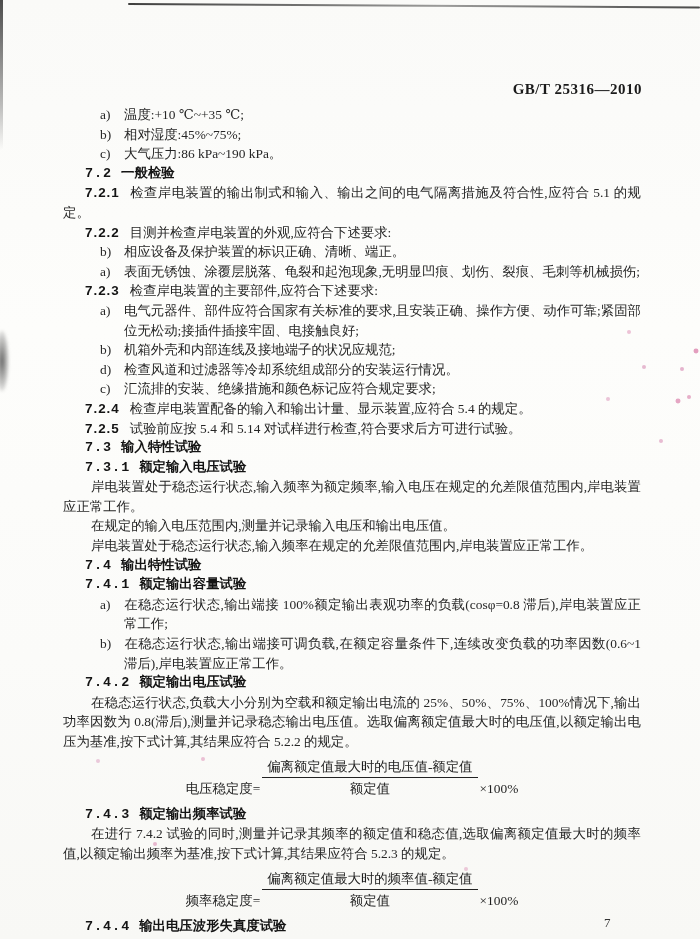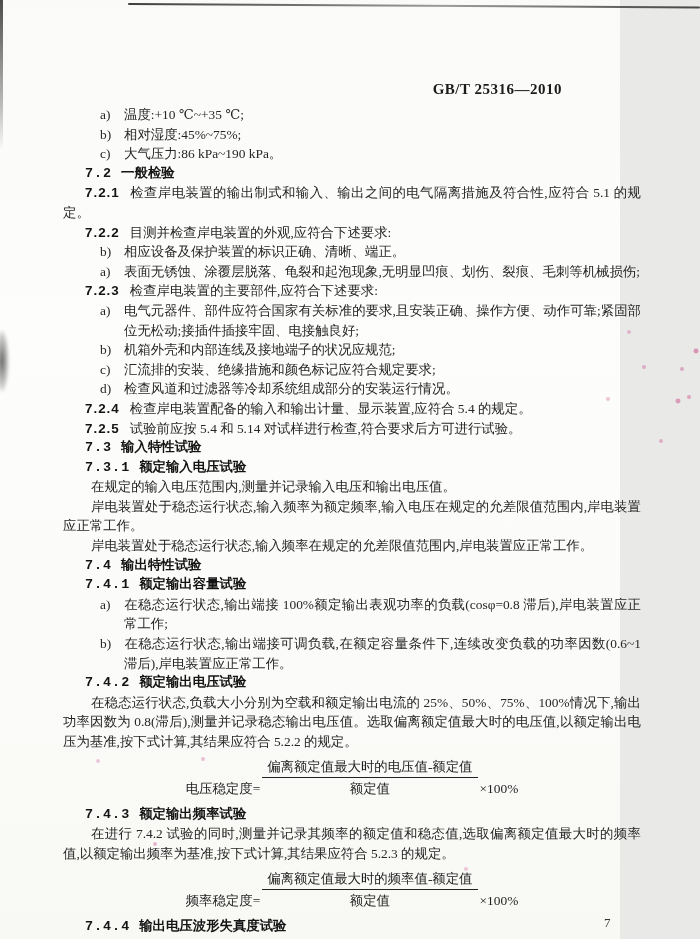--- a/index.html
+++ b/index.html
@@ -2,21 +2,21 @@
 <html><head>
 <meta charset="utf-8">
 <style>
   html,body{margin:0;padding:0;}
   body{
     width:700px;height:939px;overflow:hidden;
     background:#e9e9e7;
     font-family:"Liberation Serif","DejaVu Serif",serif;
   }
   .page{
-    position:relative;width:620px;height:939px;
+    position:relative;width:700px;height:939px;
     background:linear-gradient(180deg,#fafaf8 0%,#fdfdfb 35%,#fbfbf9 70%,#f8f8f5 100%);
     color:#262626;
   }
   
   .top-line{
     position:absolute;left:128px;top:3px;width:572px;height:2px;
     background:linear-gradient(to right,rgba(30,30,30,.85),rgba(40,40,40,.45) 55%,rgba(30,30,30,.8));
     transform:rotate(.35deg);transform-origin:left center;border-radius:1px;
   }
   .left-strip{
@@ -96,28 +96,28 @@
       <div class="li"><span class="label">b)</span><span>相对湿度:45%~75%;</span></div>
       <div class="li"><span class="label">c)</span><span>大气压力:86 kPa~190 kPa。</span></div>
       <div class="heading"><span class="num">7.2</span><span class="title">一般检验</span></div>
       <div class="clause"><span class="cnum">7.2.1</span><span class="ctext">检查岸电装置的输出制式和输入、输出之间的电气隔离措施及符合性,应符合 5.1 的规定。</span></div>
       <div class="clause"><span class="cnum">7.2.2</span><span class="ctext">目测并检查岸电装置的外观,应符合下述要求:</span></div>
       <div class="li"><span class="label">b)</span><span>相应设备及保护装置的标识正确、清晰、端正。</span></div>
       <div class="li"><span class="label">a)</span><span>表面无锈蚀、涂覆层脱落、龟裂和起泡现象,无明显凹痕、划伤、裂痕、毛刺等机械损伤;</span></div>
       <div class="clause"><span class="cnum">7.2.3</span><span class="ctext">检查岸电装置的主要部件,应符合下述要求:</span></div>
       <div class="li"><span class="label">a)</span><span>电气元器件、部件应符合国家有关标准的要求,且安装正确、操作方便、动作可靠;紧固部位无松动;接插件插接牢固、电接触良好;</span></div>
       <div class="li"><span class="label">b)</span><span>机箱外壳和内部连线及接地端子的状况应规范;</span></div>
+      <div class="li"><span class="label">d)</span><span>检查风道和过滤器等冷却系统组成部分的安装运行情况。</span></div>
       <div class="li"><span class="label">c)</span><span>汇流排的安装、绝缘措施和颜色标记应符合规定要求;</span></div>
-      <div class="li"><span class="label">d)</span><span>检查风道和过滤器等冷却系统组成部分的安装运行情况。</span></div>
       <div class="clause"><span class="cnum">7.2.4</span><span class="ctext">检查岸电装置配备的输入和输出计量、显示装置,应符合 5.4 的规定。</span></div>
       <div class="clause"><span class="cnum">7.2.5</span><span class="ctext">试验前应按 5.4 和 5.14 对试样进行检查,符合要求后方可进行试验。</span></div>
       <div class="heading"><span class="num">7.3</span><span class="title">输入特性试验</span></div>
       <div class="heading"><span class="num">7.3.1</span><span class="title">额定输入电压试验</span></div>
+      <div class="para">岸电装置处于稳态运行状态,输入频率为额定频率,输入电压在规定的允差限值范围内,岸电装置应正常工作。</div>
       <div class="para">在规定的输入电压范围内,测量并记录输入电压和输出电压值。</div>
-      <div class="para">岸电装置处于稳态运行状态,输入频率为额定频率,输入电压在规定的允差限值范围内,岸电装置应正常工作。</div>
       <div class="para">岸电装置处于稳态运行状态,输入频率在规定的允差限值范围内,岸电装置应正常工作。</div>
       <div class="heading"><span class="num">7.4</span><span class="title">输出特性试验</span></div>
       <div class="heading"><span class="num">7.4.1</span><span class="title">额定输出容量试验</span></div>
       <div class="li"><span class="label">a)</span><span>在稳态运行状态,输出端接 100%额定输出表观功率的负载(cosφ=0.8 滞后),岸电装置应正常工作;</span></div>
       <div class="li"><span class="label">b)</span><span>在稳态运行状态,输出端接可调负载,在额定容量条件下,连续改变负载的功率因数(0.6~1 滞后),岸电装置应正常工作。</span></div>
       <div class="heading"><span class="num">7.4.2</span><span class="title">额定输出电压试验</span></div>
       <div class="para">在稳态运行状态,负载大小分别为空载和额定输出电流的 25%、50%、75%、100%情况下,输出功率因数为 0.8(滞后),测量并记录稳态输出电压值。选取偏离额定值最大时的电压值,以额定输出电压为基准,按下式计算,其结果应符合 5.2.2 的规定。</div>
       <div class="formula">
         <span>电压稳定度=</span>
         <span class="frac">

